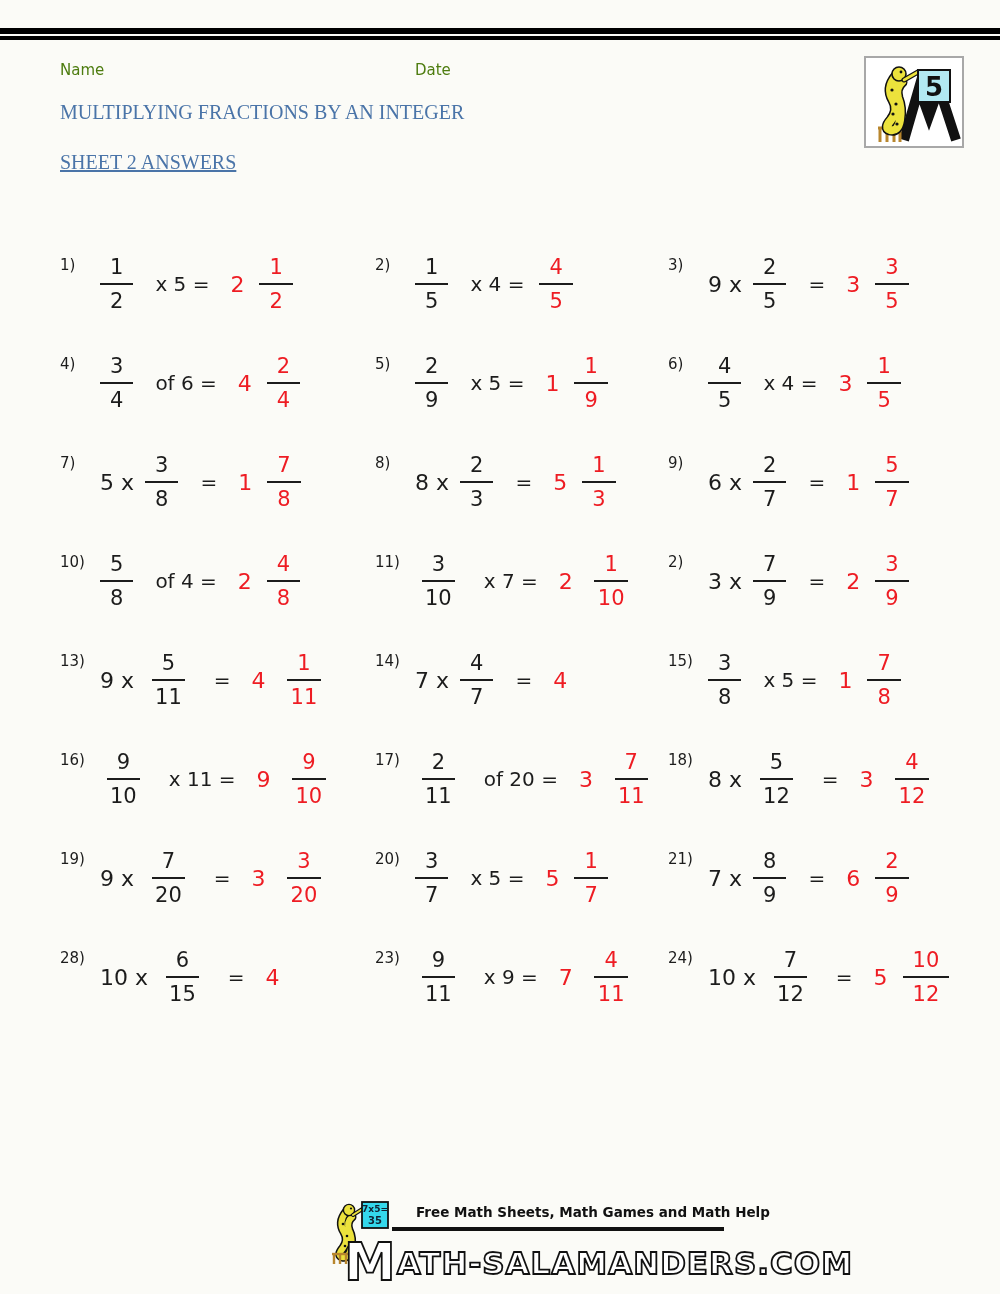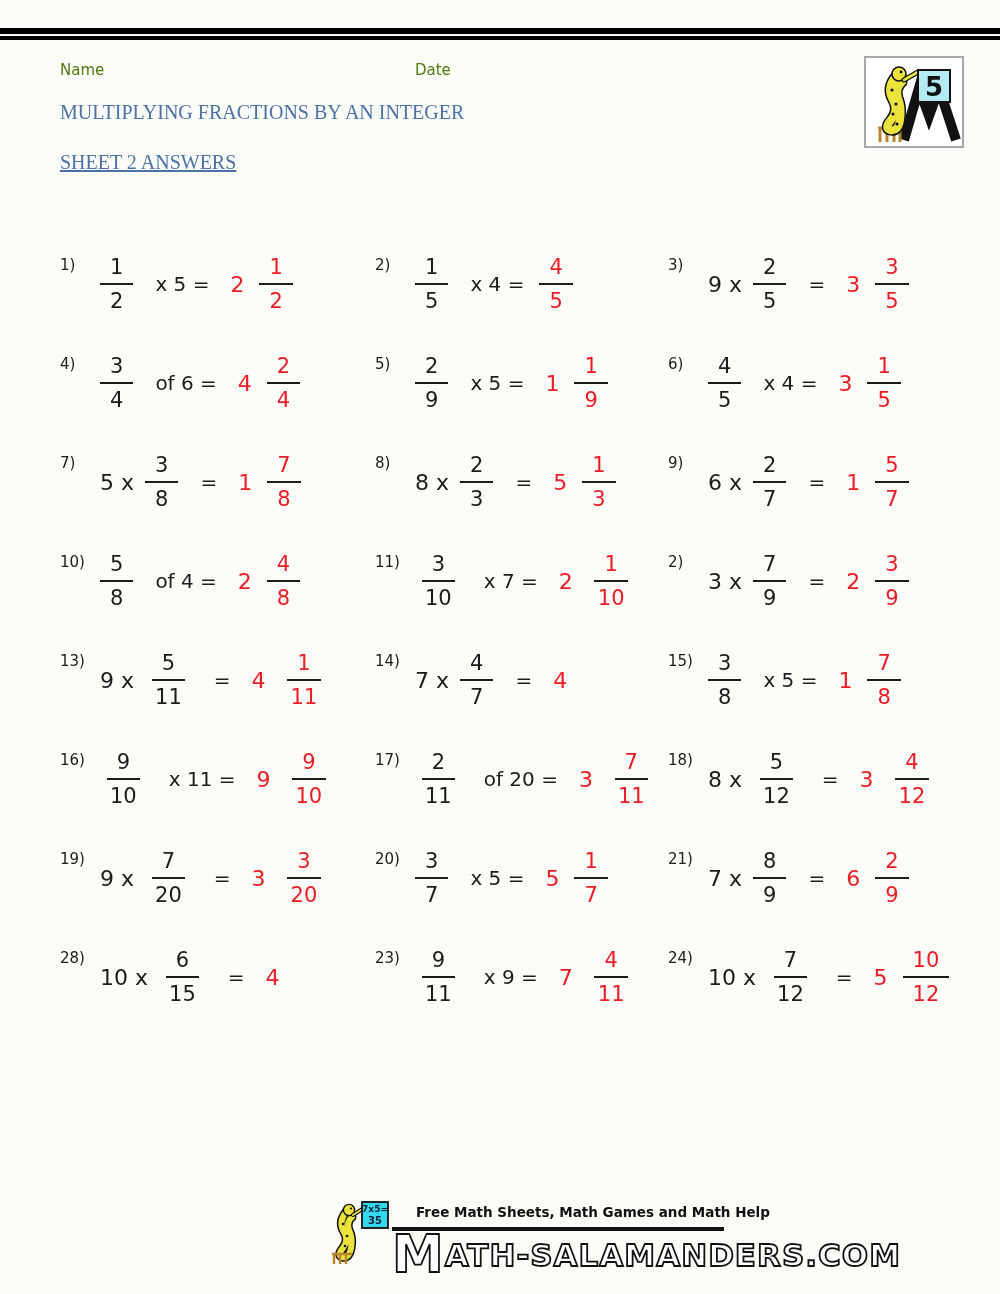--- a/index.html
+++ b/index.html
@@ -40,23 +40,23 @@
   .frac .fd{padding-top:3px;padding-left:10px;padding-right:10px;}
   .ans{color:#ee1c23;}
   .aw{font-size:22px;margin-left:10px;color:#ee1c23;}
   .ansfrac{margin-left:4px;}
   .ansfrac .fn,.ansfrac .fd{color:#ee1c23;}
 
   .footer{position:absolute;left:280px;top:1196px;width:460px;height:80px;}
   .footer .fsal{position:absolute;left:46px;top:2px;}
   .footer .tagline{position:absolute;left:136px;top:8px;font-size:13.5px;font-weight:bold;color:#111;white-space:nowrap;text-align:right;}
   .footer .fline{position:absolute;left:112px;top:31px;width:332px;height:3.5px;background:#111;}
-  .footer .site{position:absolute;left:64px;top:28px;white-space:nowrap;
+  .footer .site{position:absolute;left:64px;top:36px;white-space:nowrap;
     font-family:"DejaVu Sans",sans-serif;font-weight:900;color:#fff;
-    -webkit-text-stroke:1.8px #111;letter-spacing:1px;margin-left:48px;}
+    -webkit-text-stroke:1.8px #111;letter-spacing:1px;}
   .footer .site .bigm{font-size:52px;vertical-align:-6px;}
   .footer .site .rest{font-size:31px;}
 </style>
 </head>
 <body>
 
 <div class="top-rule"></div>
 
 <div class="field-label name-label">Name</div>
 <div class="field-label date-label">Date</div>

